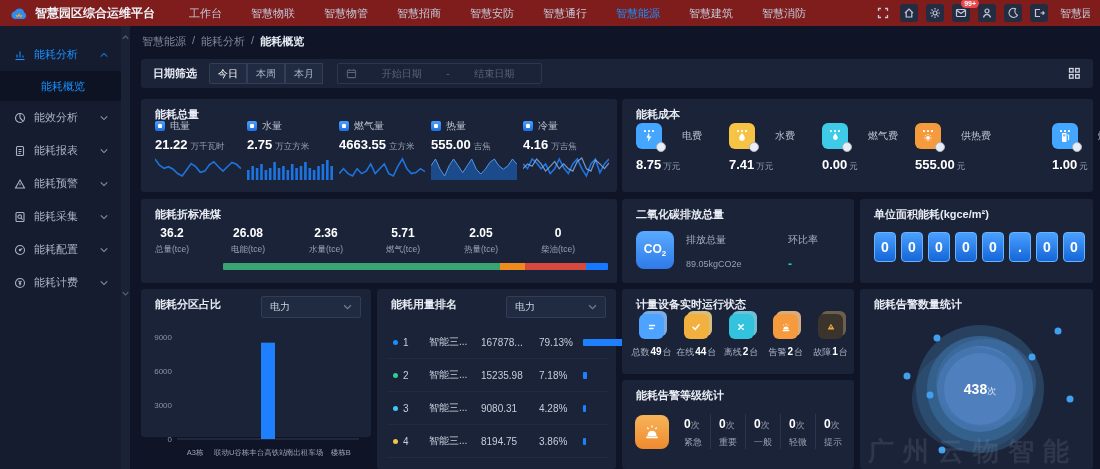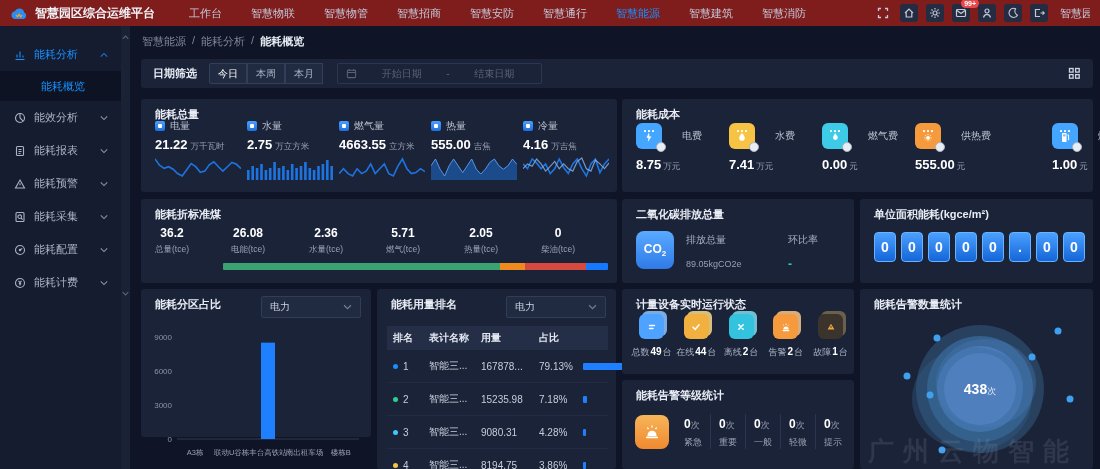--- a/index.html
+++ b/index.html
@@ -615,27 +615,20 @@
       <div class="card-title">能耗用量排名</div>
       <div class="select">
         <span>电力</span>
         <span class="chev">
           <svg width="9" height="6" viewBox="0 0 10 7" fill="none" stroke="#98a0b3" stroke-width="1.4">
               <path d="M1 1.5 5 5.5 9 1.5"></path>
             </svg>
         </span>
       </div>
       <div class="rk-table">
-        <div class="rk-head">
-          <span>排名</span>
-          <span>表计名称</span>
-          <span>用量</span>
-          <span>占比</span>
-          <span></span>
-        </div>
         <div id="rank-body">
             <div class="rk-row">
               <span><span class="rk-dot" style="background: rgb(24, 144, 255);"></span><span>1</span></span>
               <span>智能三...</span>
               <span>167878...</span>
               <span>79.13%</span>
               <span><span class="rk-bar" style="display: inline-block; width: 41.1476px;"></span></span>
             </div>
             <div class="rk-row">
               <span><span class="rk-dot" style="background: rgb(43, 209, 143);"></span><span>2</span></span>

